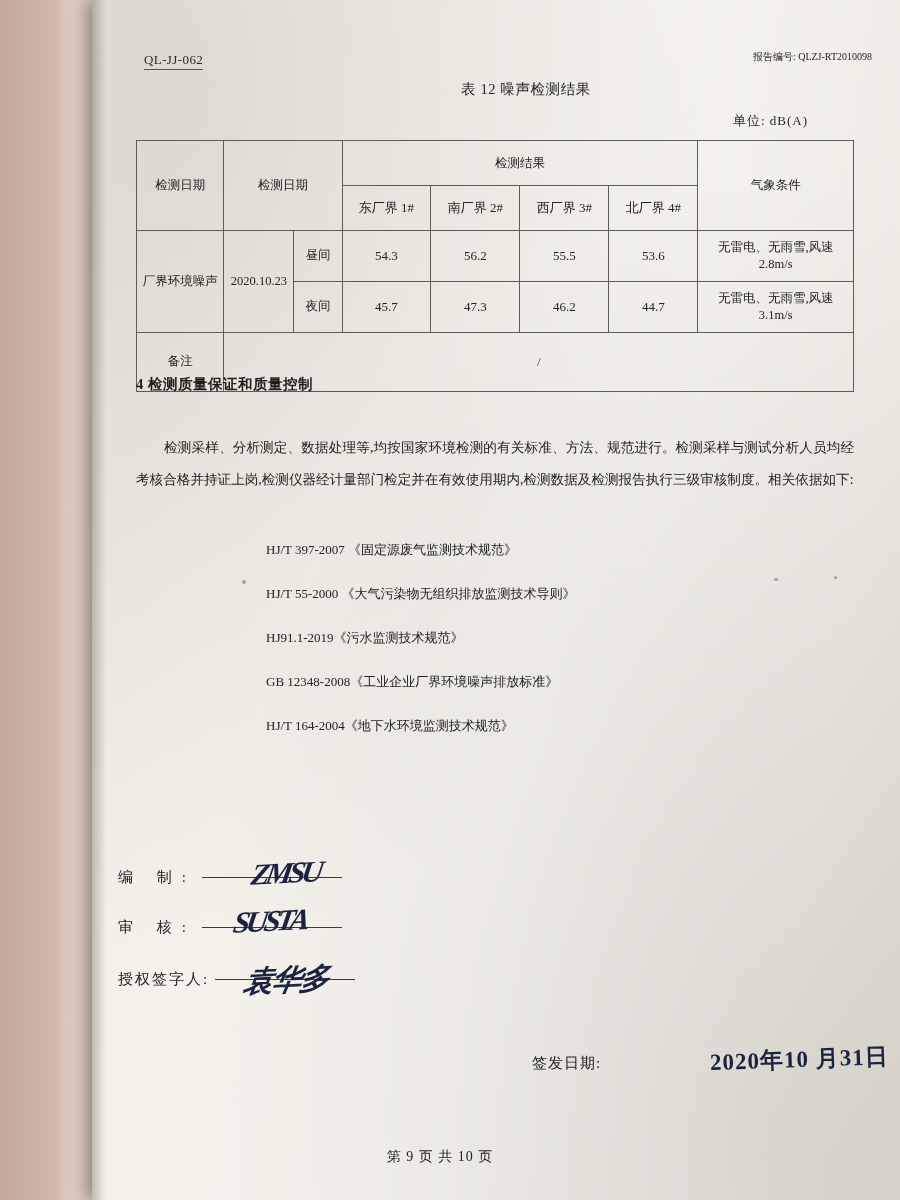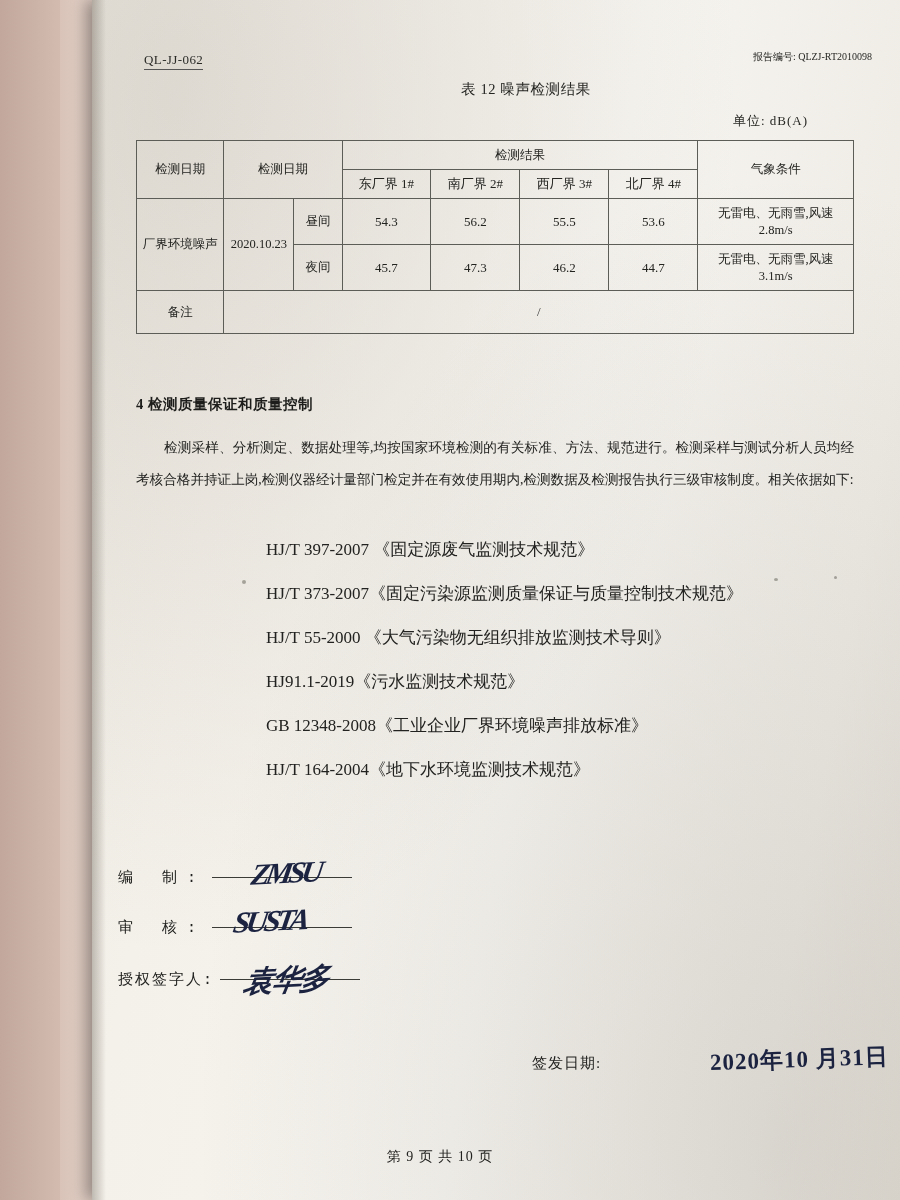--- a/index.html
+++ b/index.html
@@ -139,78 +139,77 @@
     width: 718px;
     border-collapse: collapse;
     font-size: 12.5px;
     color: #232320;
   }
   table.noise td, table.noise th {
     border: 1px solid #5d5d58;
     text-align: center;
     vertical-align: middle;
     font-weight: normal;
-    padding: 0 3px;
+    padding: 8px 3px;
     line-height: 1.35;
   }
   .th-main { height: 56px; font-size: 13px; }
   .row-tall { height: 46px; }
   .cell-item { width: 92px; font-size: 12.5px; line-height: 1.5; }
   .cell-date { width: 64px; font-size: 12.5px; line-height: 1.5; }
   .cell-period { width: 46px; }
   .cell-val { width: 92px; font-size: 13px; }
   .cell-weather { width: 168px; font-size: 12.5px; line-height: 1.5; }
   .cell-remark { height: 42px; }
   .remark-slash { font-size: 13px; color: #3a3a36; }
   
   .sec-title {
     position: absolute;
     left: 44px;
     top: 375px;
     font-size: 14.5px;
     font-weight: bold;
     letter-spacing: .5px;
     color: #1d1d1b;
-    margin-top: 20px;
   }
   .para {
     position: absolute;
     left: 44px;
     top: 420px;
     width: 718px;
     font-size: 13.6px;
     line-height: 32px;
     text-align: justify;
     text-indent: 28px;
     color: #222220;
     margin-top: 12px;
   }
   .std-list {
     position: absolute;
     left: 44px;
     top: 528px;
     width: 718px;
-    font-size: 17px;
+    font-size: 13px;
     color: #222220;
   }
   .std-list div {
     height: 44px;
     line-height: 44px;
     padding-left: 130px;
     white-space: nowrap;
   }
   
   .sig {
     position: absolute;
     left: 20px;
     font-size: 15px;
     letter-spacing: 10px;
     color: #222220;
   }
-  .sig .lbl { display: inline-block; font-family: Liberation Mono, monospace; }
+  .sig .lbl { display: inline-block; }
   .sig-line {
     display: inline-block;
     border-bottom: 1px solid #3a3a37;
     width: 140px;
     height: 1px;
     vertical-align: 4px;
     margin-left: 6px;
   }
   .sig1 { left: 26px; top: 868px; }
   .sig2 { left: 26px; top: 918px; }
@@ -321,21 +320,20 @@
             <td class="cell-remark remark-slash" colspan="7">/</td>
           </tr>
         </tbody>
       </table>
 
       <div class="sec-title">4  检测质量保证和质量控制</div>
       <div class="para">检测采样、分析测定、数据处理等,均按国家环境检测的有关标准、方法、规范进行。检测采样与测试分析人员均经考核合格并持证上岗,检测仪器经计量部门检定并在有效使用期内,检测数据及检测报告执行三级审核制度。相关依据如下:</div>
 
       <div class="std-list">
         <div>HJ/T 397-2007 《固定源废气监测技术规范》</div>
-        <div>HJ/T 373-2007《固定污染源监测质量保证与质量控制技术规范》</div>
         <div>HJ/T 55-2000  《大气污染物无组织排放监测技术导则》</div>
         <div>HJ91.1-2019《污水监测技术规范》</div>
         <div>GB 12348-2008《工业企业厂界环境噪声排放标准》</div>
         <div>HJ/T 164-2004《地下水环境监测技术规范》</div>
       </div>
 
       <div class="speck sp1"></div>
       <div class="speck sp2"></div>
       <div class="speck sp3"></div>
 

